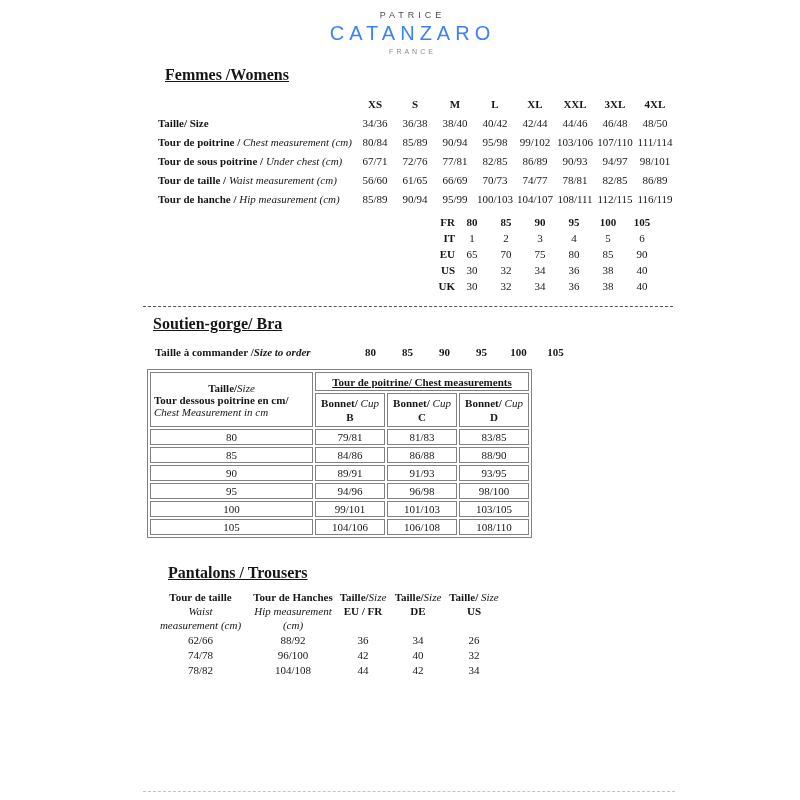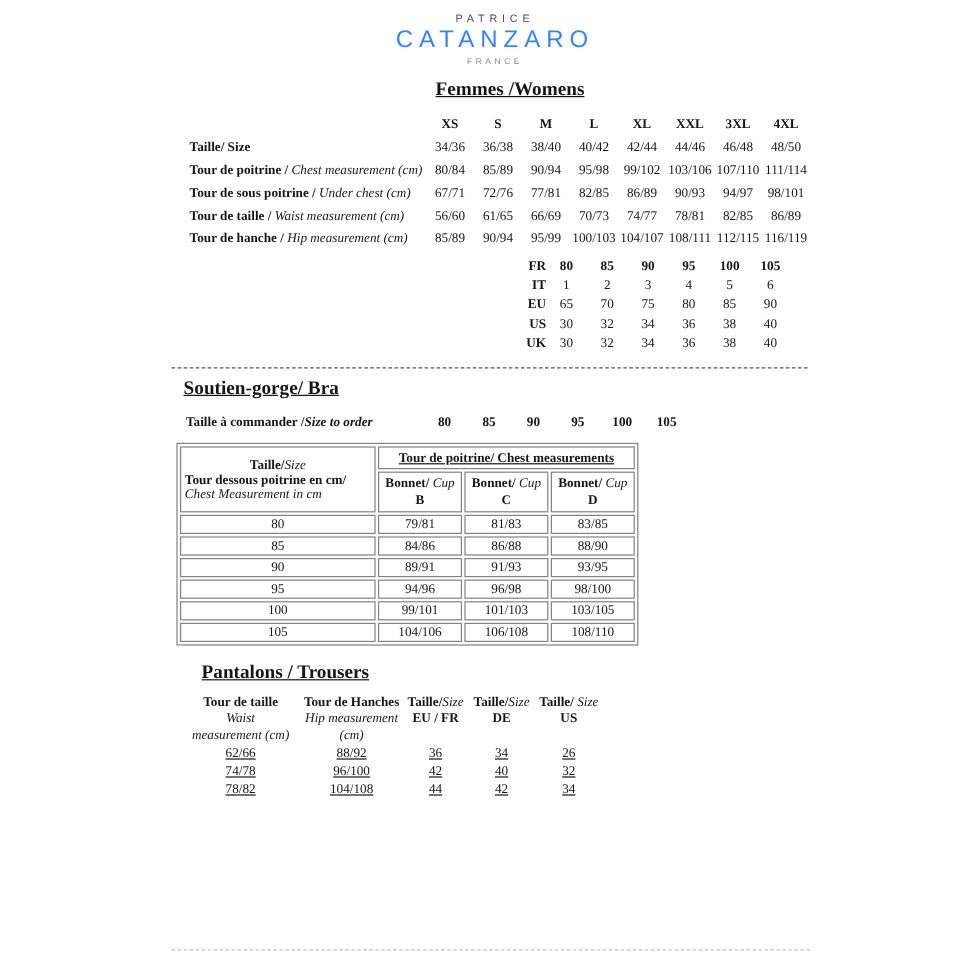--- a/index.html
+++ b/index.html
@@ -8,24 +8,24 @@
   .content{width:545px;margin-left:140px;padding-top:10px;position:relative;}
 
   
   .logo{text-align:center;font-family:"Liberation Sans", sans-serif;height:50px;}
   .logo-top{font-size:9px;letter-spacing:4px;color:#4d4d4d;}
   .logo-name{font-size:20px;letter-spacing:5px;color:#3b82f6;line-height:26px;}
   .logo-sub{font-size:7px;letter-spacing:3px;color:#8a8a8a;margin-top:2px;}
 
   
   .sec-heading{font-size:16px;font-weight:bold;text-decoration:underline;margin:0;}
-  .h-femmes{margin:6px 0 0 25px;text-align:center;}
+  .h-femmes{margin:6px 0 0 25px;}
   .h-corr{margin:20px 0 0 25px;}
   .h-bra{margin:8px 0 0 13px;}
-  .h-pant{margin:14px 0 0 28px;}
+  .h-pant{margin:26px 0 0 28px;}
 
   table{border-collapse:collapse;font-size:11px;}
   td,th{padding:0;font-weight:normal;}
   .num{text-align:center;white-space:nowrap;}
   .b{font-weight:bold;}
   .i{font-style:italic;}
 
   
   .womens{margin:10px 0 0 18px;}
   .womens tr{height:19px;}
@@ -61,21 +61,21 @@
   .cupTbl .span-h{text-align:center;font-weight:bold;text-decoration:underline;height:17px;}
   .cupTbl .cup{width:68px;text-align:center;height:32px;line-height:14px;}
   .cupTbl .dr{height:16px;}
   .cupTbl .dr td{text-align:center;}
 
   
   .trs{margin:8px 0 0 8px;table-layout:fixed;}
   .trs col.c1{width:105px;} .trs col.c2{width:80px;} .trs col.c3{width:60px;}
   .trs col.c4{width:50px;}  .trs col.c5{width:62px;}
   .trs th{text-align:center;vertical-align:top;line-height:14px;white-space:nowrap;overflow:visible;}
-  .trs td{text-align:center;height:15px;white-space:nowrap;text-decoration:underline;}
+  .trs td{text-align:center;height:15px;white-space:nowrap;}
 </style>
 </head>
 <body>
 
 <div class="page">
   <div class="content">
 
     <div class="logo">
       <div class="logo-top">PATRICE</div>
       <div class="logo-name">CATANZARO</div>

